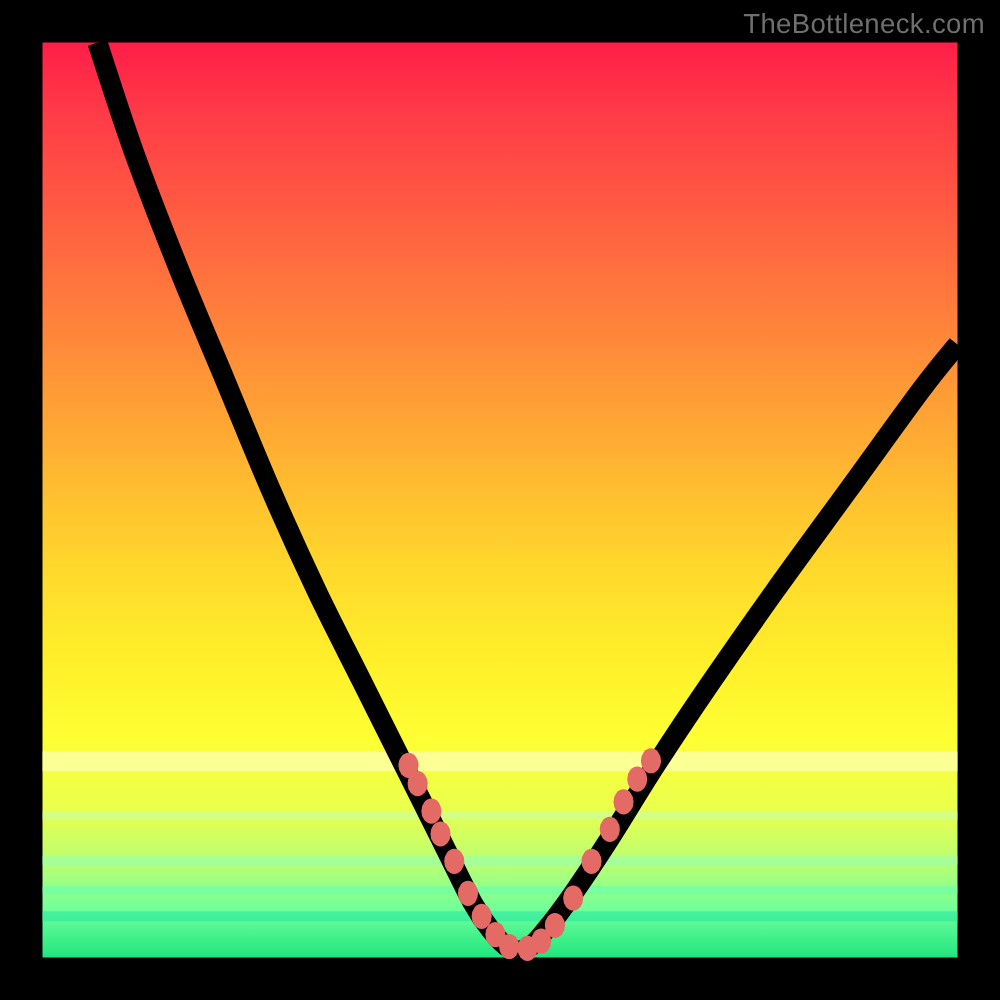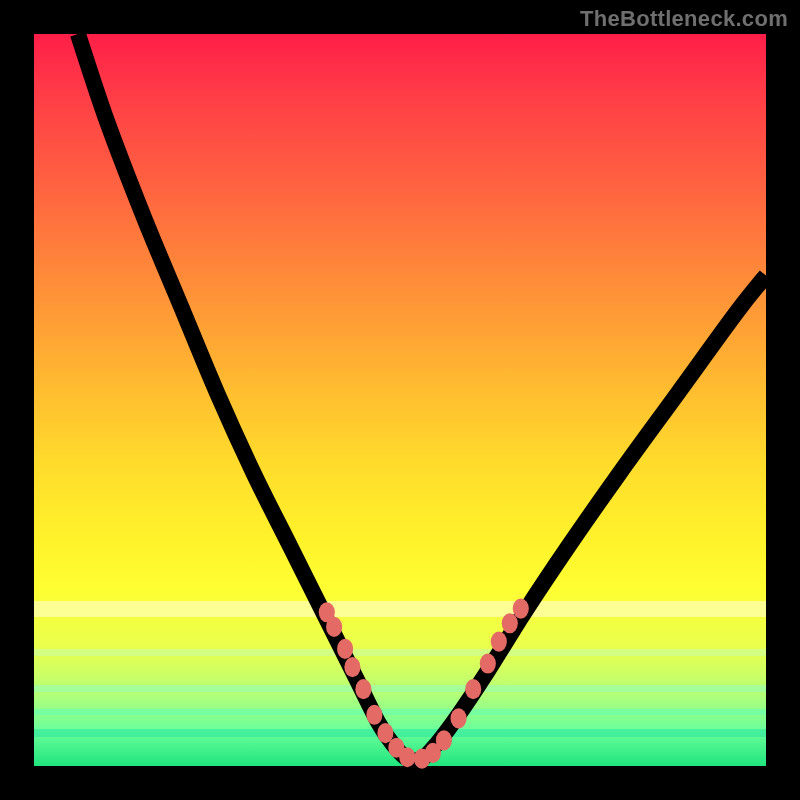--- a/index.html
+++ b/index.html
@@ -47,21 +47,21 @@
     width: 100%;
   }
   .attribution {
     position: absolute;
     top: 6px;
     right: 12px;
     color: #6f6f6f;
     font-family: Arial, Helvetica, sans-serif;
     font-size: 22px;
     letter-spacing: 0.3px;
-    font-weight: 700;
+    font-weight: 400;
   }
   svg.overlay {
     position: absolute;
     left: 34px;
     top: 34px;
     width: 732px;
     height: 732px;
     overflow: visible;
   }
   .curve {

